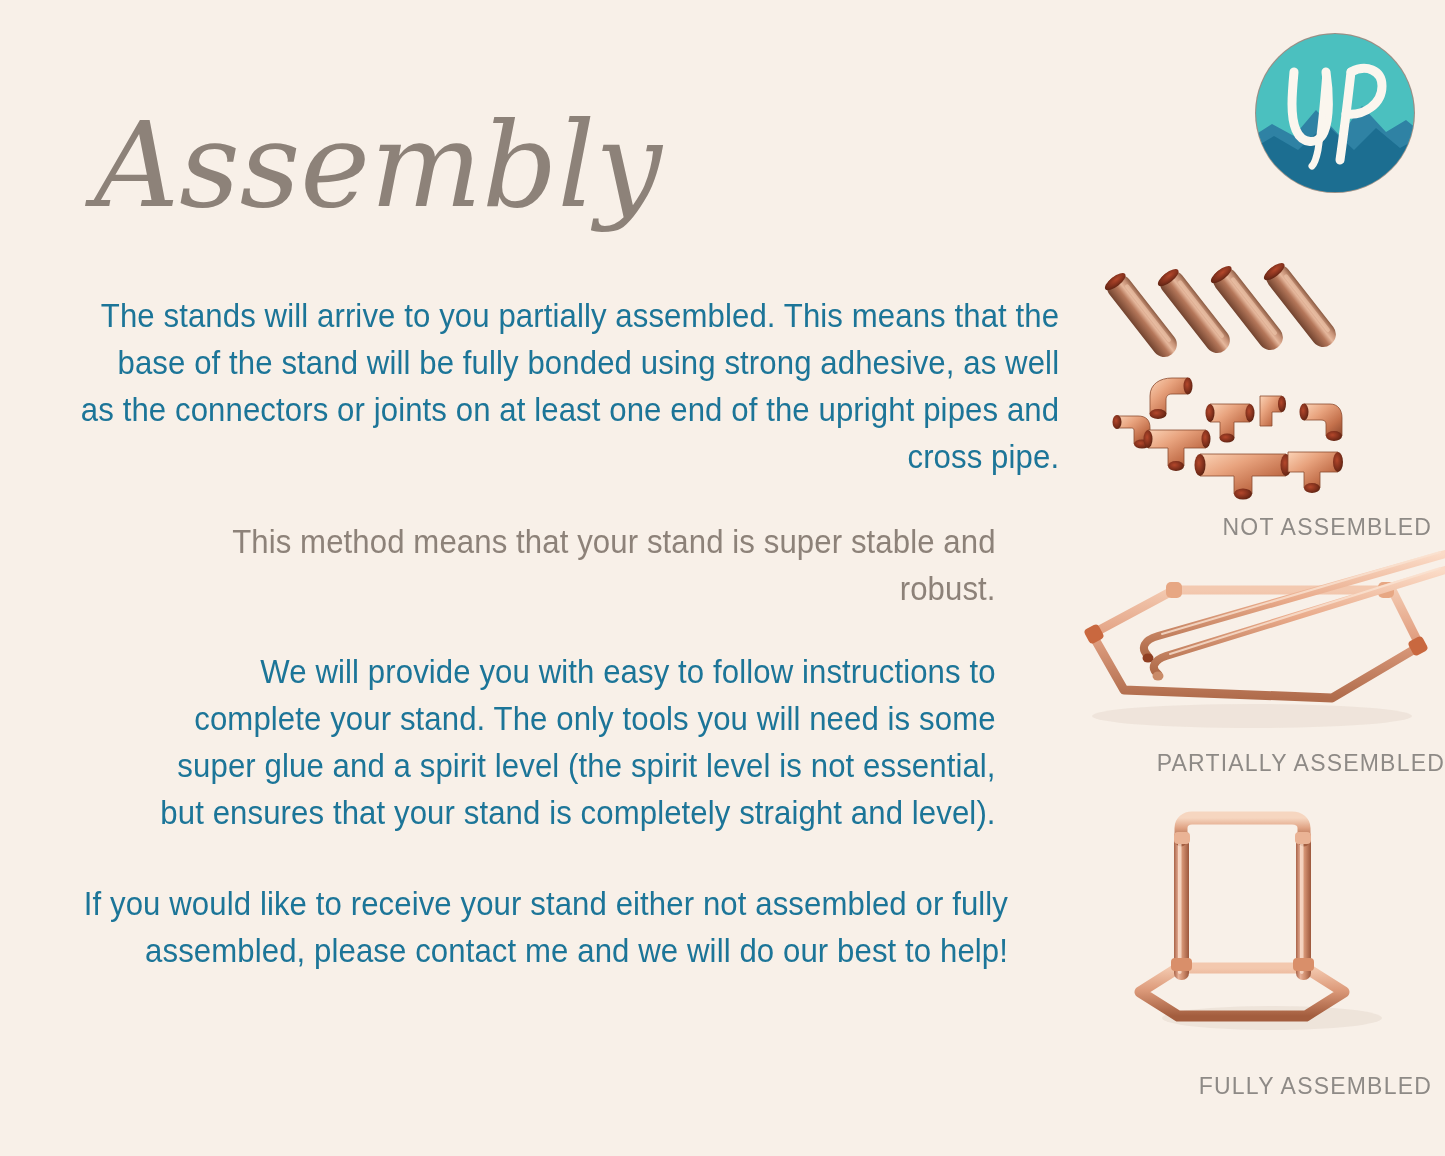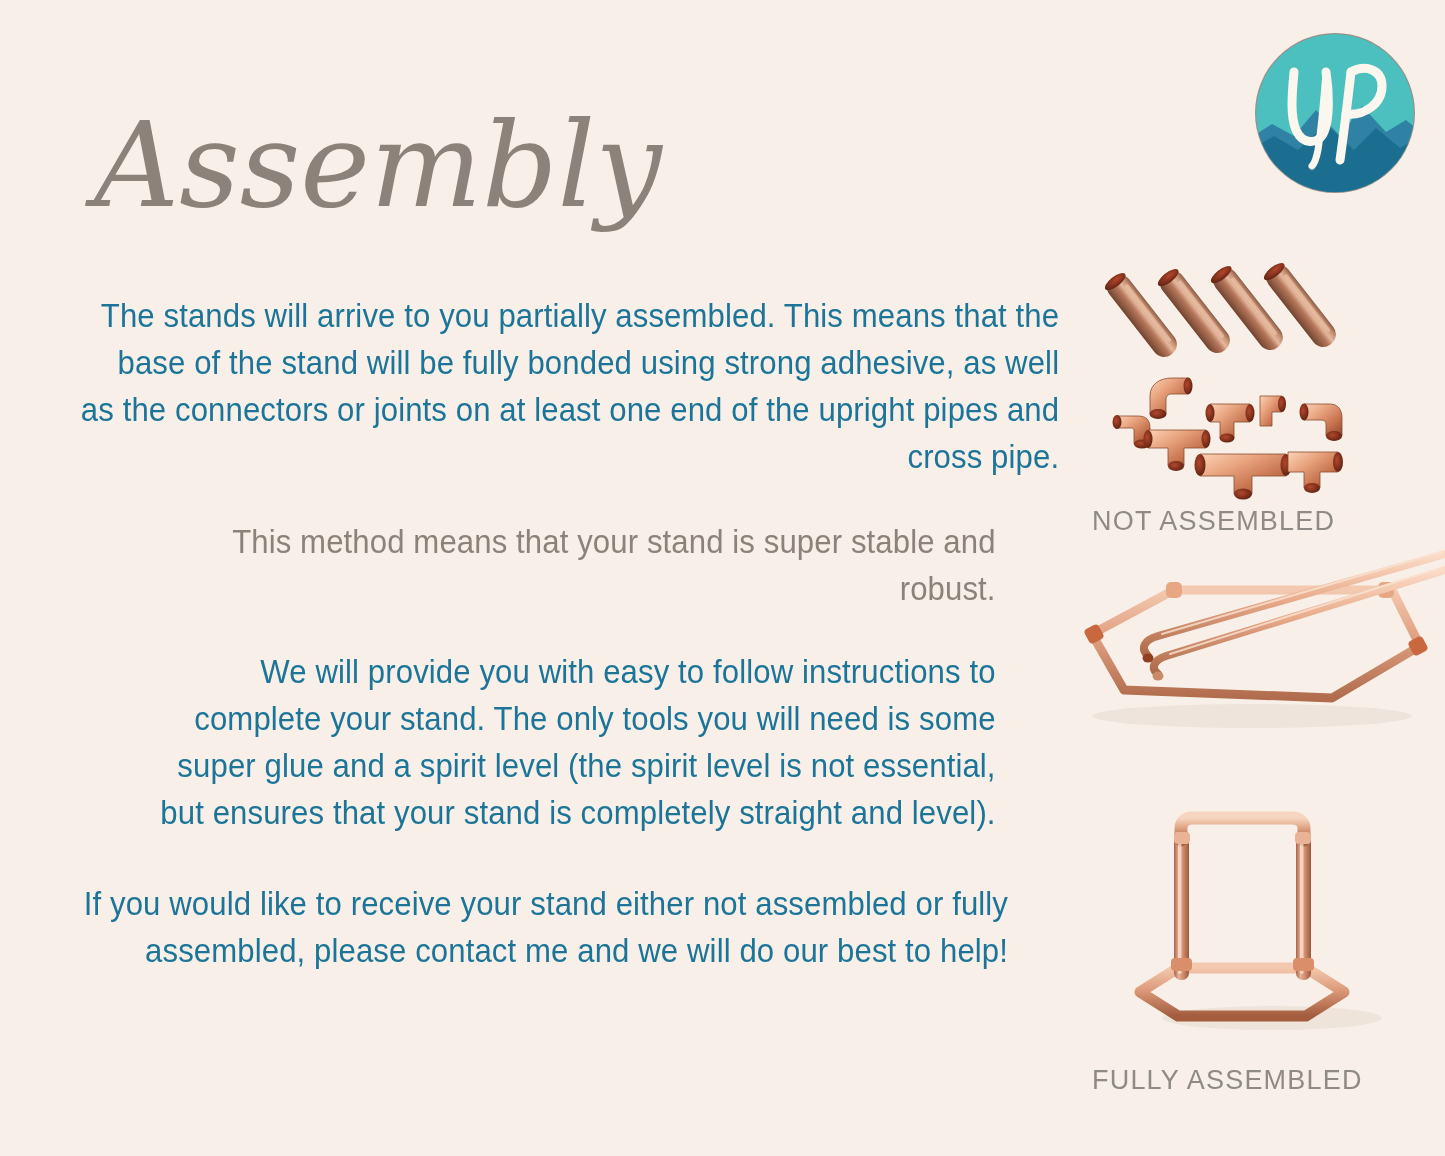--- a/index.html
+++ b/index.html
@@ -54,26 +54,26 @@
   #para-intro        { width:1055px; margin-bottom:38px; }
   #para-method       { width:920px; margin-bottom:36px; }
   #para-instructions { width:920px; margin-bottom:44px; }
   #para-contact      { width:1000px; }
 
   
   .figure { position:absolute; }
   .figure svg { display:block; overflow:visible; }
   .figure-caption {
     font-family:"Liberation Sans", sans-serif;
-    font-size:27px;
+    font-size:23px;
     letter-spacing:1.2px;
     color:#8e8a86;
-    text-align:left;
+    text-align:right;
     white-space:nowrap;
-    margin-top:4px;
+    margin-top:12px;
   }
 
   #figure-not-assembled       { left:1092px; top:252px; width:340px; }
   #figure-partially-assembled { left:1062px; top:548px; width:383px; }
   #figure-fully-assembled     { left:1092px; top:806px; width:340px; }
 </style>
 </head>
 <body>
 
 <div id="brand-logo">
@@ -261,20 +261,21 @@
     </g>
 
     <g fill="none" stroke="#fae3d2" stroke-width="2" stroke-linecap="round" opacity="0.8">
       <path d="M378 4 L100 86"></path>
       <path d="M378 20 L108 106"></path>
     </g>
 
     <ellipse cx="86" cy="110" rx="5.5" ry="4.5" fill="#8f3f22"></ellipse>
     <ellipse cx="96" cy="128" rx="5.5" ry="4.5" fill="#c98b68"></ellipse>
   </svg>
+  <div class="figure-caption">PARTIALLY ASSEMBLED</div>
 </div>
 
 <div id="figure-fully-assembled" class="figure">
   <svg viewBox="0 0 340 255" width="340" height="255" aria-hidden="true">
     <defs>
       <linearGradient id="uprightG" x1="0" y1="0" x2="1" y2="0">
         <stop offset="0%" stop-color="#a96348"></stop>
         <stop offset="30%" stop-color="#e7b097"></stop>
         <stop offset="60%" stop-color="#d08e6e"></stop>
         <stop offset="100%" stop-color="#9c573c"></stop>

